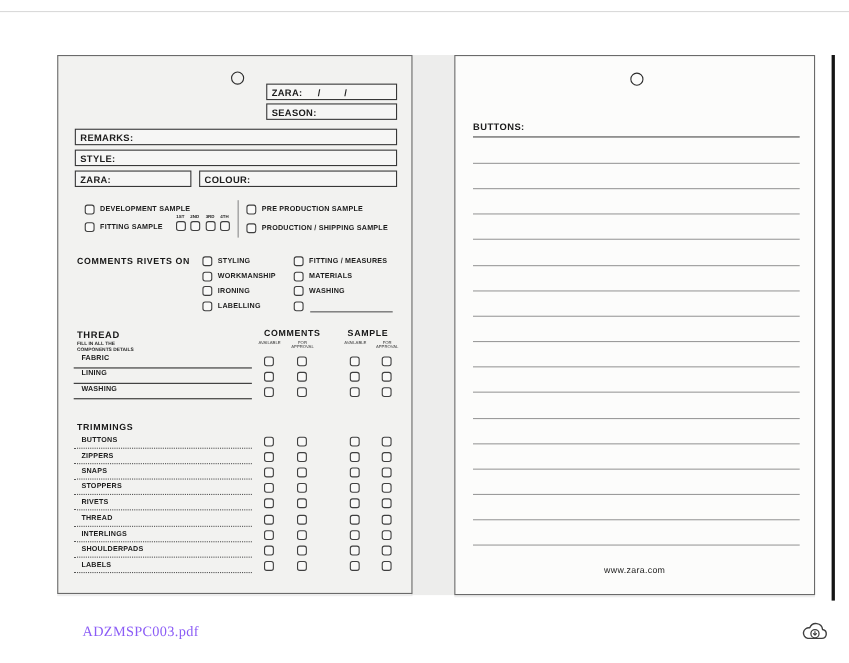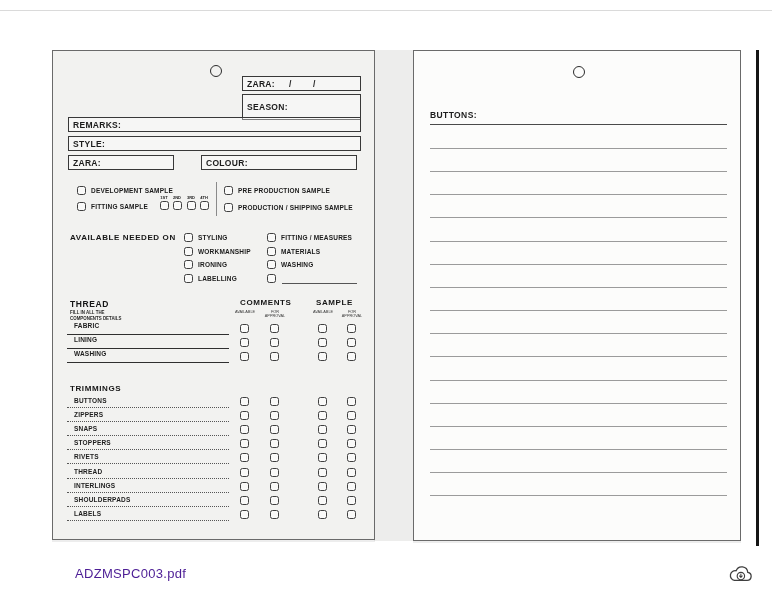--- a/index.html
+++ b/index.html
@@ -31,65 +31,65 @@
   .remrow{position:absolute;height:13px;border-bottom:1px solid #2f2f2f;}
   .remrow span{position:absolute;left:7px;top:1px;font-size:6.5px;font-weight:bold;letter-spacing:0.2px;}
   .trimrow{position:absolute;height:10px;border-bottom:1px dotted #555;}
   .trimrow span{position:absolute;left:7px;top:0;font-size:6.5px;font-weight:bold;letter-spacing:0.2px;}
   .blankline{position:absolute;height:0;border-top:1px solid #555;}
   .c-head{position:absolute;left:16px;top:59px;font-size:8.5px;font-weight:bold;letter-spacing:0.4px;}
   .c-underline{position:absolute;left:16px;top:73px;width:297px;height:0;border-top:1px solid #4a4a4a;}
   .rline{position:absolute;left:16px;width:297px;height:0;border-top:1px solid #9b9b9b;}
   .url{position:absolute;left:0;top:463px;width:100%;text-align:center;font-size:8px;letter-spacing:0.3px;color:#222;}
   .scrollbar{position:absolute;left:756px;top:50px;width:3px;height:496px;background:#151515;}
-  .filename{position:absolute;left:75px;top:566px;font-size:13px;letter-spacing:0.3px;color:#4c1d95;}
+  .filename{position:absolute;left:75px;top:566px;font-size:13px;letter-spacing:0.3px;color:#8b5cf6;font-family:Liberation Serif, serif;}
   .dl{position:absolute;left:727px;top:563px;}
 </style>
 </head>
 <body>
 
 <div>
 
   <div class="topline"></div>
   <div class="gap"></div>
 
   <div class="page page1">
     <div class="hole" style="left:157px;top:14px;"></div>
 
     <div class="fbox" style="left:189px;top:25px;width:119px;height:15px;">
       <span>ZARA:</span>
       <span class="fval">/        /</span>
     </div>
-    <div class="fbox" style="left:189px;top:43px;width:119px;height:26px;">
+    <div class="fbox" style="left:189px;top:43px;width:119px;height:15px;">
       <span>SEASON:</span>
     </div>
     <div class="fbox" style="left:15px;top:66px;width:293px;height:15px;">
       <span>REMARKS:</span>
     </div>
     <div class="fbox" style="left:15px;top:85px;width:293px;height:15px;">
       <span>STYLE:</span>
     </div>
     <div class="fbox" style="left:15px;top:104px;width:106px;height:15px;">
       <span>ZARA:</span>
     </div>
-    <div class="fbox" style="left:128px;top:104px;width:156px;height:15px;margin-left:20px;">
+    <div class="fbox" style="left:128px;top:104px;width:180px;height:15px;">
       <span>COLOUR:</span>
     </div>
 
     <div class="cb" style="left:24px;top:135px;"></div>
     <div class="slab" style="left:38px;top:137px;">DEVELOPMENT SAMPLE</div>
     <div class="cb" style="left:24px;top:151px;"></div>
     <div class="slab" style="left:38px;top:153px;">FITTING SAMPLE</div>
     <div class="divider" style="left:163px;top:131px;height:34px;"></div>
     <div class="cb" style="left:171px;top:135px;"></div>
     <div class="slab" style="left:185px;top:137px;">PRE PRODUCTION SAMPLE</div>
     <div class="cb" style="left:171px;top:152px;"></div>
     <div class="slab" style="left:185px;top:154px;">PRODUCTION / SHIPPING SAMPLE</div>
 
-    <div class="shead" style="left:17px;top:183px;">AVAILABLE NEEDED ON</div>
+    <div class="shead" style="left:17px;top:183px;">COMMENTS RIVETS ON</div>
 
     <div class="shead" style="left:17px;top:249px;font-size:8.5px;">THREAD</div>
     <div class="note" style="left:17px;top:259px;">
       <span>FILL IN ALL THE</span><br>
       <span>COMPONENTS DETAILS</span>
     </div>
     <div class="shead" style="left:187px;top:248px;">COMMENTS</div>
     <div class="shead" style="left:263px;top:248px;">SAMPLE</div>
     <div class="sublab" style="left:170px;top:259px;">AVAILABLE</div>
     <div class="sublab" style="left:200px;top:259px;">FOR APPROVAL</div>
@@ -222,20 +222,21 @@
         <div class="rline" style="top: 259.05px;"></div>
         <div class="rline" style="top: 282.2px;"></div>
         <div class="rline" style="top: 305.35px;"></div>
         <div class="rline" style="top: 328.5px;"></div>
         <div class="rline" style="top: 351.65px;"></div>
         <div class="rline" style="top: 374.8px;"></div>
         <div class="rline" style="top: 397.95px;"></div>
         <div class="rline" style="top: 421.1px;"></div>
         <div class="rline" style="top: 444.25px;"></div>
       </div>
+    <div class="url">www.zara.com</div>
   </div>
 
   <div class="scrollbar"></div>
 
   <div class="filename">ADZMSPC003.pdf</div>
 
   <svg class="dl" width="28" height="22" viewBox="0 0 24 19">
     <path d="M6.3 15 h11 a3.5 3.5 0 0 0 0.55 -6.95 A5.2 5.2 0 0 0 7.8 6.7 A4.2 4.2 0 0 0 6.3 15 Z" fill="#ffffff" stroke="#3f3f3f" stroke-width="1.1" stroke-linejoin="round"></path>
     <circle cx="11.9" cy="11.3" r="3.2" fill="#ffffff" stroke="#3f3f3f" stroke-width="1"></circle>
     <path d="M11.9 9.6 v2.6 M10.7 11.2 l1.2 1.3 l1.2 -1.3" fill="none" stroke="#3f3f3f" stroke-width="0.9" stroke-linecap="round" stroke-linejoin="round"></path>

